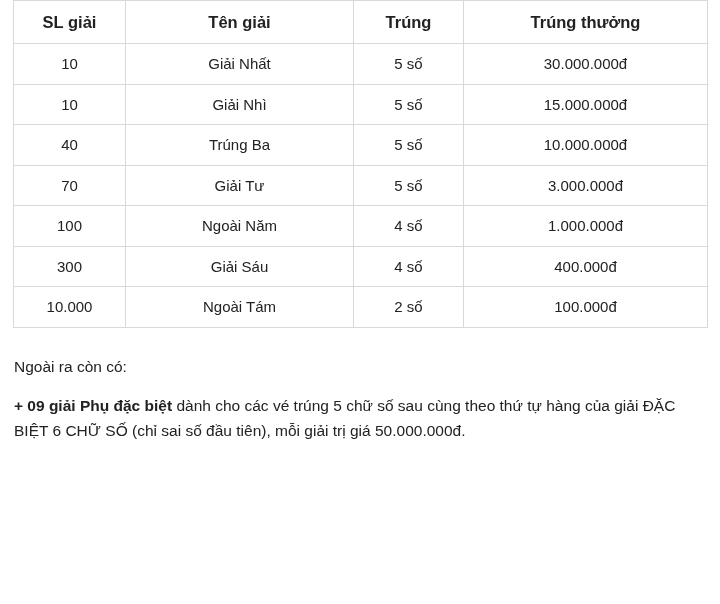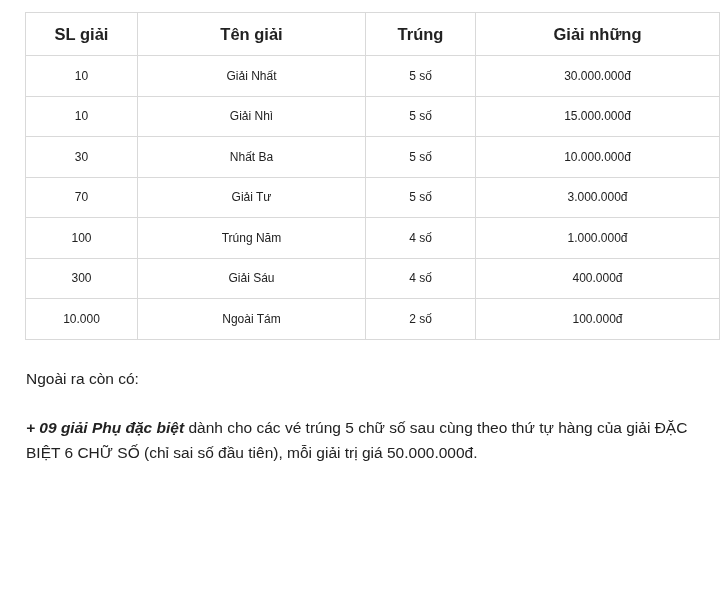--- a/index.html
+++ b/index.html
@@ -10,34 +10,34 @@
     width: 720px;
     height: 604px;
     background: #ffffff;
     font-family: "Liberation Sans", sans-serif;
     color: #222222;
     -webkit-font-smoothing: antialiased;
   }
   .page {
     width: 720px;
     box-sizing: border-box;
-    padding: 12px;
+    padding: 0;
   }
   table.prize-table {
     border-collapse: collapse;
     width: 694px;
     margin: 0 13px 0 13px;
     table-layout: fixed;
   }
   table.prize-table td,
   table.prize-table th {
     border: 1px solid #d9d9d9;
     text-align: center;
     vertical-align: middle;
-    font-size: 12px;
+    font-size: 15px;
     color: #222222;
     padding: 0;
     height: 39.5px;
   }
   table.prize-table thead th {
     font-weight: bold;
     font-size: 16.5px;
     height: 42px;
   }
   table.prize-table tbody tr.special-row td {
@@ -53,75 +53,74 @@
     padding: 0 14px;
     margin-top: 26px;
   }
   .notes p {
     margin: 0 0 16px 0;
     font-size: 15.5px;
     line-height: 1.62;
     color: #222222;
   }
   .notes p.first {
-    margin-bottom: 24px;
+    margin-bottom: 14px;
   }
   .notes b {
     font-weight: bold;
-    font-style: italic;
   }
 </style>
 </head>
 <body>
 
 <div class="page">
 
   <table class="prize-table">
     <colgroup>
       <col class="c1">
         <col class="c2">
         <col class="c3">
         <col class="c4">
     </colgroup>
     <thead>
       <tr>
         <th>SL giải</th>
         <th>Tên giải</th>
         <th>Trúng</th>
-        <th>Giải những</th>
+        <th>Trúng thưởng</th>
       </tr>
     </thead>
     <tbody>
       <tr>
         <td>10</td>
         <td>Giải Nhất</td>
         <td>5 số</td>
         <td>30.000.000đ</td>
       </tr>
       <tr>
         <td>10</td>
         <td>Giải Nhì</td>
         <td>5 số</td>
         <td>15.000.000đ</td>
       </tr>
       <tr>
-        <td>30</td>
-        <td>Nhất Ba</td>
+        <td>40</td>
+        <td>Trúng Ba</td>
         <td>5 số</td>
         <td>10.000.000đ</td>
       </tr>
       <tr>
         <td>70</td>
         <td>Giải Tư</td>
         <td>5 số</td>
         <td>3.000.000đ</td>
       </tr>
       <tr>
         <td>100</td>
-        <td>Trúng Năm</td>
+        <td>Ngoài Năm</td>
         <td>4 số</td>
         <td>1.000.000đ</td>
       </tr>
       <tr>
         <td>300</td>
         <td>Giải Sáu</td>
         <td>4 số</td>
         <td>400.000đ</td>
       </tr>
       <tr>

